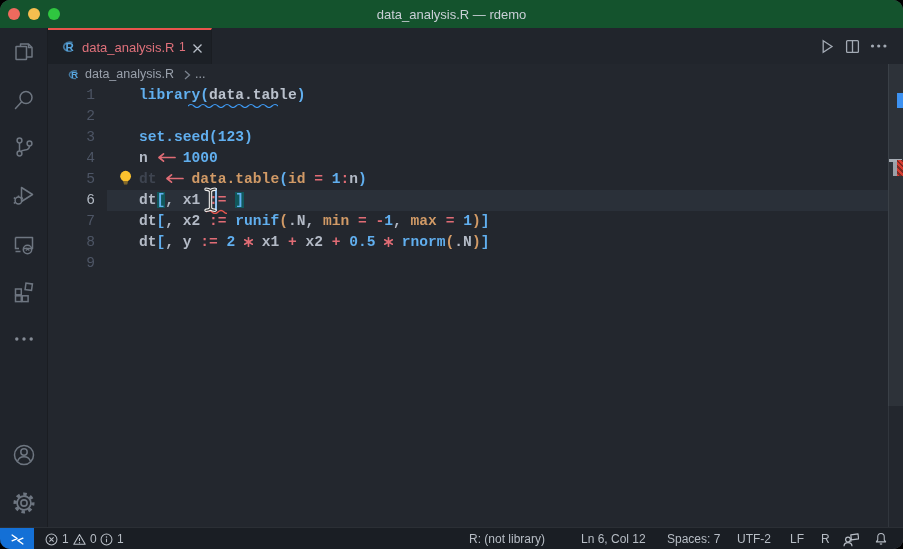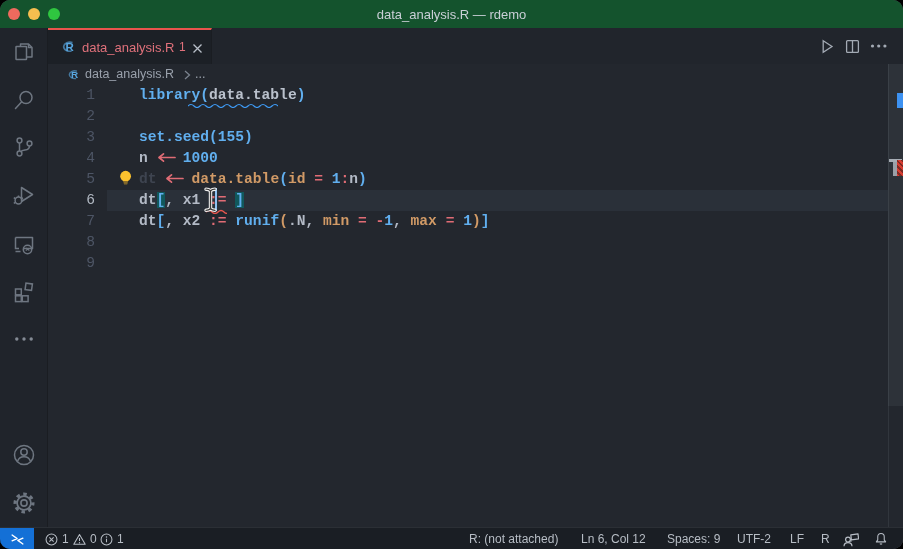--- a/index.html
+++ b/index.html
@@ -176,29 +176,34 @@
     <div class="ln" style="top:21px;">2</div>
     <div class="ln" style="top:42px;">3</div>
     <div class="ln" style="top:63px;">4</div>
     <div class="ln" style="top:84px;">5</div>
     <div class="ln" style="top:105px; color:#b2b9c3;">6</div>
     <div class="ln" style="top:126px;">7</div>
     <div class="ln" style="top:147px;">8</div>
     <div class="ln" style="top:168px;">9</div>
 
     <div class="cl" style="top:0;"><span class="blue">library(</span><span class="bright">data.table</span><span class="blue">)</span></div>
-    <div class="cl" style="top:42px;"><span class="blue">set.seed(155)</span></div>
+    <div class="cl" style="top:42px;"><span class="blue">set.seed(123)</span></div>
     <div class="cl" style="top:63px;">n <span class="arrow"><svg width="19" height="11" viewBox="0 0 19 11">
             <path d="M18 5.5 L2 5.5 M6.5 1.8 L2 5.5 L6.5 9.2" fill="none" stroke="#e06c75" stroke-width="1.7" stroke-linecap="round" stroke-linejoin="round"></path>
           </svg></span> <span class="blue">1000</span></div>
     <div class="cl" style="top:84px;"><span class="dim">dt</span> <span class="arrow"><svg width="19" height="11" viewBox="0 0 19 11">
             <path d="M18 5.5 L2 5.5 M6.5 1.8 L2 5.5 L6.5 9.2" fill="none" stroke="#e06c75" stroke-width="1.7" stroke-linecap="round" stroke-linejoin="round"></path>
           </svg></span> <span class="orange">data.table</span><span class="blue">(</span><span class="orange">id</span> <span class="red">=</span> <span class="blue">1</span><span class="red">:</span>n<span class="blue">)</span></div>
     <div class="cl" style="top:105px;">dt<span class="blue brk">[</span>, x1 <span class="red">:=</span> <span class="blue brk">]</span></div>
     <div class="cl" style="top:126px;">dt<span class="blue">[</span>, x2 <span class="red">:=</span> <span class="blue">runif</span><span class="orange">(</span>.N, <span class="orange">min</span> <span class="red">=</span> <span class="red">-</span><span class="blue">1</span>, <span class="orange">max</span> <span class="red">=</span> <span class="blue">1</span><span class="orange">)</span><span class="blue">]</span></div>
+    <div class="cl" style="top:147px;">dt<span class="blue">[</span>, y <span class="red">:=</span> <span class="blue">2</span> <span class="star red"><svg width="9" height="10" viewBox="0 0 9 10">
+            <path d="M4.5 0.5 L4.5 9.5 M0.6 2.75 L8.4 7.25 M8.4 2.75 L0.6 7.25" stroke="#e06c75" stroke-width="1.6" stroke-linecap="round"></path>
+          </svg></span> x1 <span class="red">+</span> x2 <span class="red">+</span> <span class="blue">0.5</span> <span class="star red"><svg width="9" height="10" viewBox="0 0 9 10">
+            <path d="M4.5 0.5 L4.5 9.5 M0.6 2.75 L8.4 7.25 M8.4 2.75 L0.6 7.25" stroke="#e06c75" stroke-width="1.6" stroke-linecap="round"></path>
+          </svg></span> <span class="blue">rnorm</span><span class="orange">(</span>.N<span class="orange">)</span><span class="blue">]</span></div>
 
     <div class="abs" style="left:166.5px; top:103px; width:2.5px; height:23px; background:#8ec1f2;"></div>
 
     <svg class="abs" style="left:140px; top:17px;" width="90" height="6" viewBox="0 0 180 12" preserveAspectRatio="none">
       <path d="M0 8 Q 6 2 12 8 T 24 8 T 36 8 T 48 8 T 60 8 T 72 8 T 84 8 T 96 8 T 108 8 T 120 8 T 132 8 T 144 8 T 156 8 T 168 8 T 180 8" fill="none" stroke="#3e9af5" stroke-width="2.3"></path>
     </svg>
 
     <svg class="abs" style="left:158px; top:123px;" width="21" height="6" viewBox="0 0 42 12" preserveAspectRatio="none">
       <path d="M0 8 Q 6 2 12 8 T 24 8 T 36 8 T 48 8" fill="none" stroke="#e8564d" stroke-width="2.6"></path>
     </svg>
@@ -250,23 +255,23 @@
       <circle cx="8" cy="12" r="0.8" fill="#b7bdc5"></circle>
     </svg>
     <span class="sbitem" style="left:90px;">0</span>
     <svg class="sbitem" style="left:100px;top:4.5px;" width="13" height="13" viewBox="0 0 16 16">
       <circle cx="8" cy="8" r="6.7" fill="none" stroke="#b7bdc5" stroke-width="1.3"></circle>
       <circle cx="8" cy="4.8" r="0.9" fill="#b7bdc5"></circle>
       <path d="M8 7 L8 11.5" stroke="#b7bdc5" stroke-width="1.3"></path>
     </svg>
     <span class="sbitem" style="left:117px;">1</span>
 
-    <span class="sbitem" style="left:469px;">R: (not attached)</span>
+    <span class="sbitem" style="left:469px;">R: (not library)</span>
     <span class="sbitem" style="left:581px;">Ln 6, Col 12</span>
-    <span class="sbitem" style="left:667px;">Spaces: 9</span>
+    <span class="sbitem" style="left:667px;">Spaces: 7</span>
     <span class="sbitem" style="left:737px;">UTF-2</span>
     <span class="sbitem" style="left:790px;">LF</span>
     <span class="sbitem" style="left:821px;">R</span>
     <svg class="sbitem" style="left:843px;top:4px;" width="16" height="15" viewBox="0 0 16 15">
       <g fill="none" stroke="#b7bdc5" stroke-width="1.2">
         <circle cx="5" cy="7.6" r="2.4"></circle>
         <path d="M1 14.2 Q 1.2 10.6 5 10.6 Q 8.8 10.6 9 14.2"></path>
         <path d="M8.2 8.6 L7.6 9.6 M7.8 2.9 L15.0 1.9 L15.6 6.9 L8.4 7.9 Z" stroke-linejoin="round"></path>
       </g>
     </svg>

